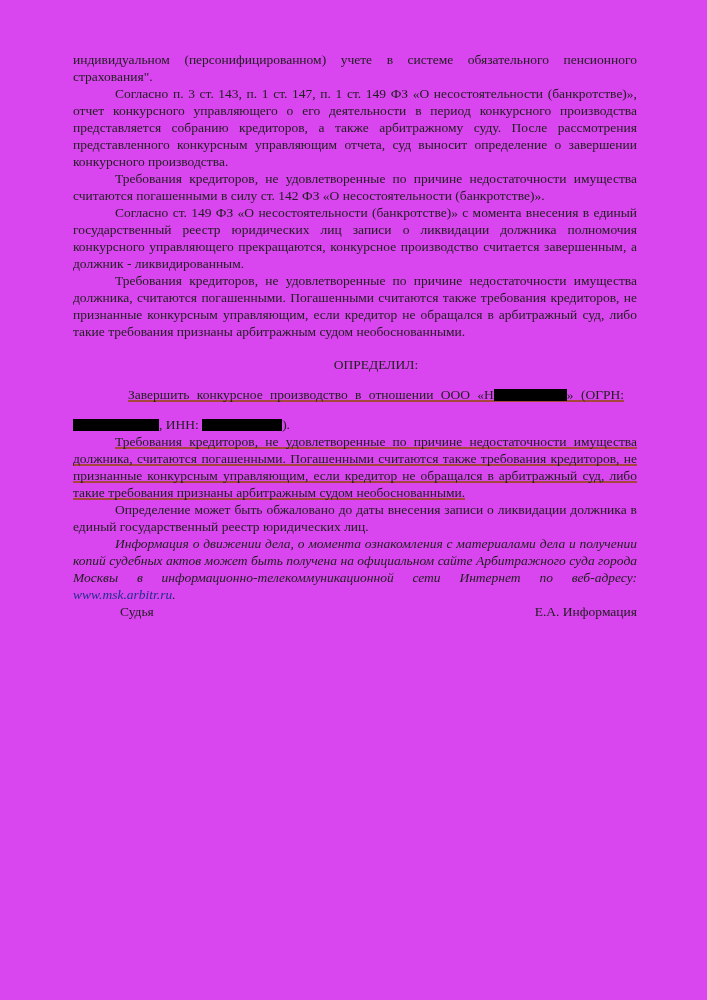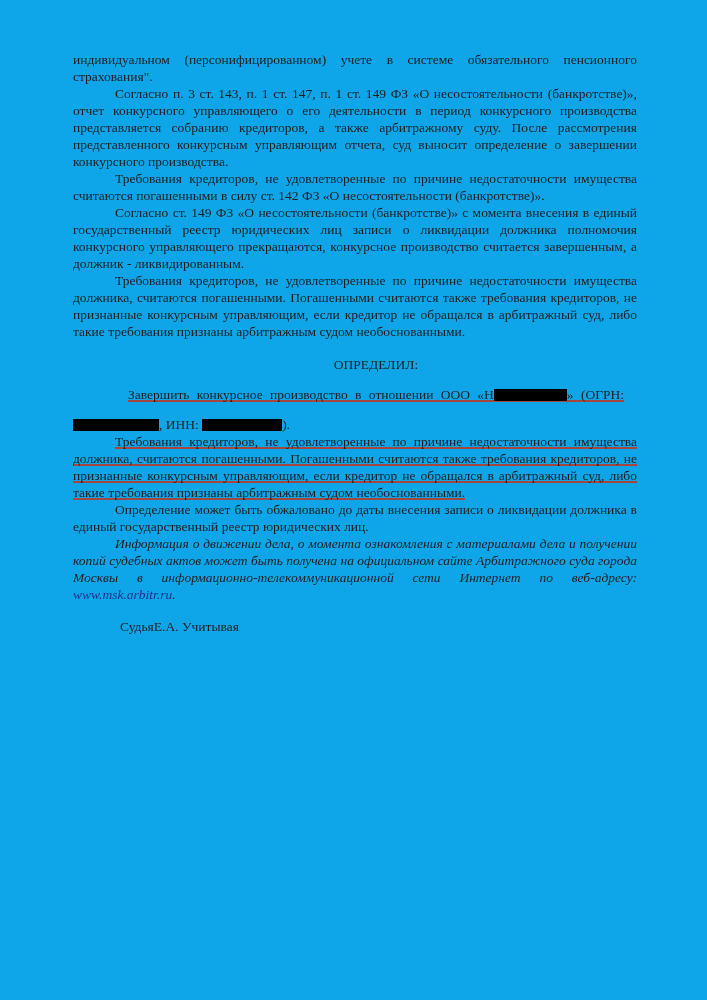--- a/index.html
+++ b/index.html
@@ -5,21 +5,21 @@
   html, body {
     margin: 0;
     padding: 0;
     background: #ffffff;
     overflow: hidden;
   }
   .page {
     position: relative;
     width: 707px;
     height: 1000px;
-    background: #0ea5e9;
+    background: #d946ef;
     font-family: "Liberation Serif", "DejaVu Serif", serif;
     color: #1e1e1e;
   }
   .content {
     position: absolute;
     left: 73px;
     top: 51px;
     width: 564px;
     font-size: 13.5px;
     line-height: 17px;
@@ -69,22 +69,22 @@
   .italic-para {
     font-style: italic;
   }
   .weblink {
     color: #1f2f8a;
     font-style: italic;
     cursor: pointer;
   }
   .signature-row {
     display: flex;
-    justify-content: flex-start;
-    margin-top: 15px;
+    justify-content: space-between;
+    margin-top: 0;
     padding-left: 47px;
     text-align: left;
   }
 </style>
 </head>
 <body>
 
 <div class="page">
   <div class="content">
 
@@ -110,17 +110,17 @@
     </div>
 
     <p class="para"><span class="redline">Требования кредиторов, не удовлетворенные по причине недостаточности имущества должника, считаются погашенными. Погашенными считаются также требования кредиторов, не признанные конкурсным управляющим, если кредитор не обращался в арбитражный суд, либо такие требования признаны арбитражным судом необоснованными.</span></p>
 
     <p class="para">Определение может быть обжаловано до даты внесения записи о ликвидации должника в единый государственный реестр юридических лиц.</p>
 
     <p class="para italic-para"><span>Информация о движении дела, о момента ознакомления с материалами дела и получении копий судебных актов может быть получена на официальном сайте Арбитражного суда города Москвы в информационно-телекоммуникационной сети Интернет по веб-адресу: </span><span class="weblink">www.msk.arbitr.ru</span><span>.</span></p>
 
     <div class="signature-row">
       <span>Судья</span>
-      <span>Е.А. Учитывая</span>
+      <span>Е.А. Информация</span>
     </div>
 
   </div>
 </div>
 
 </body></html>

